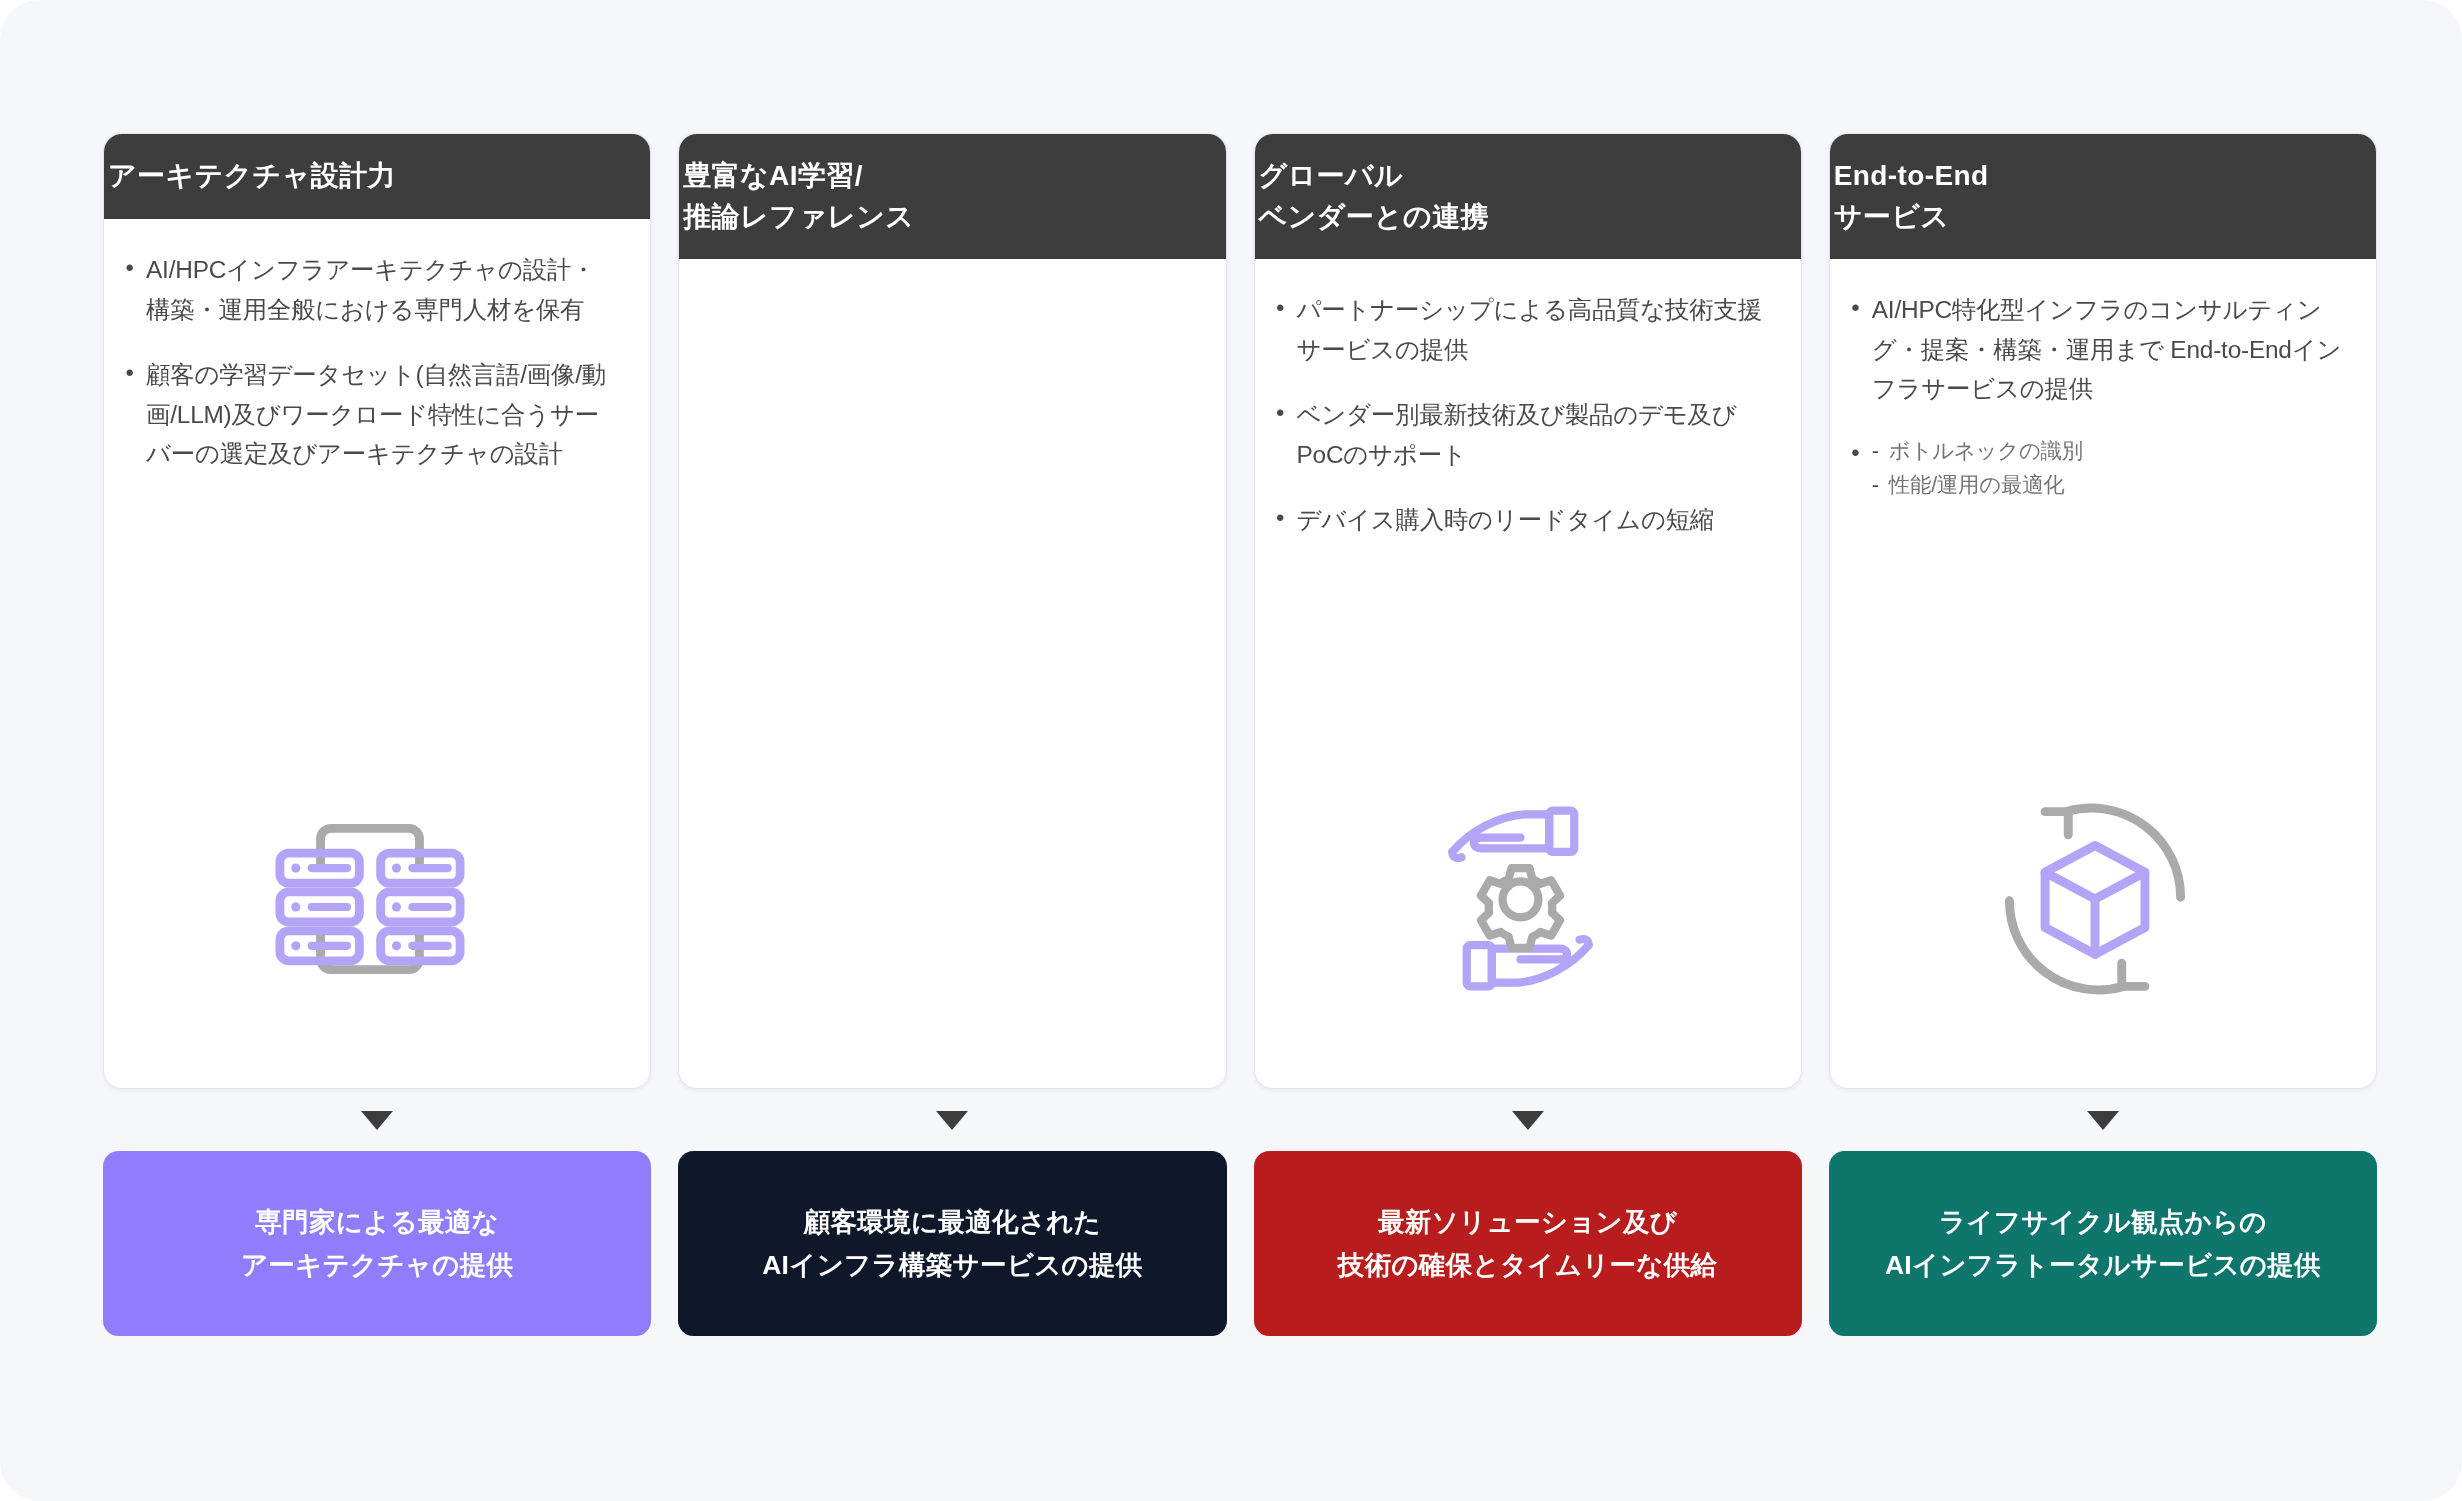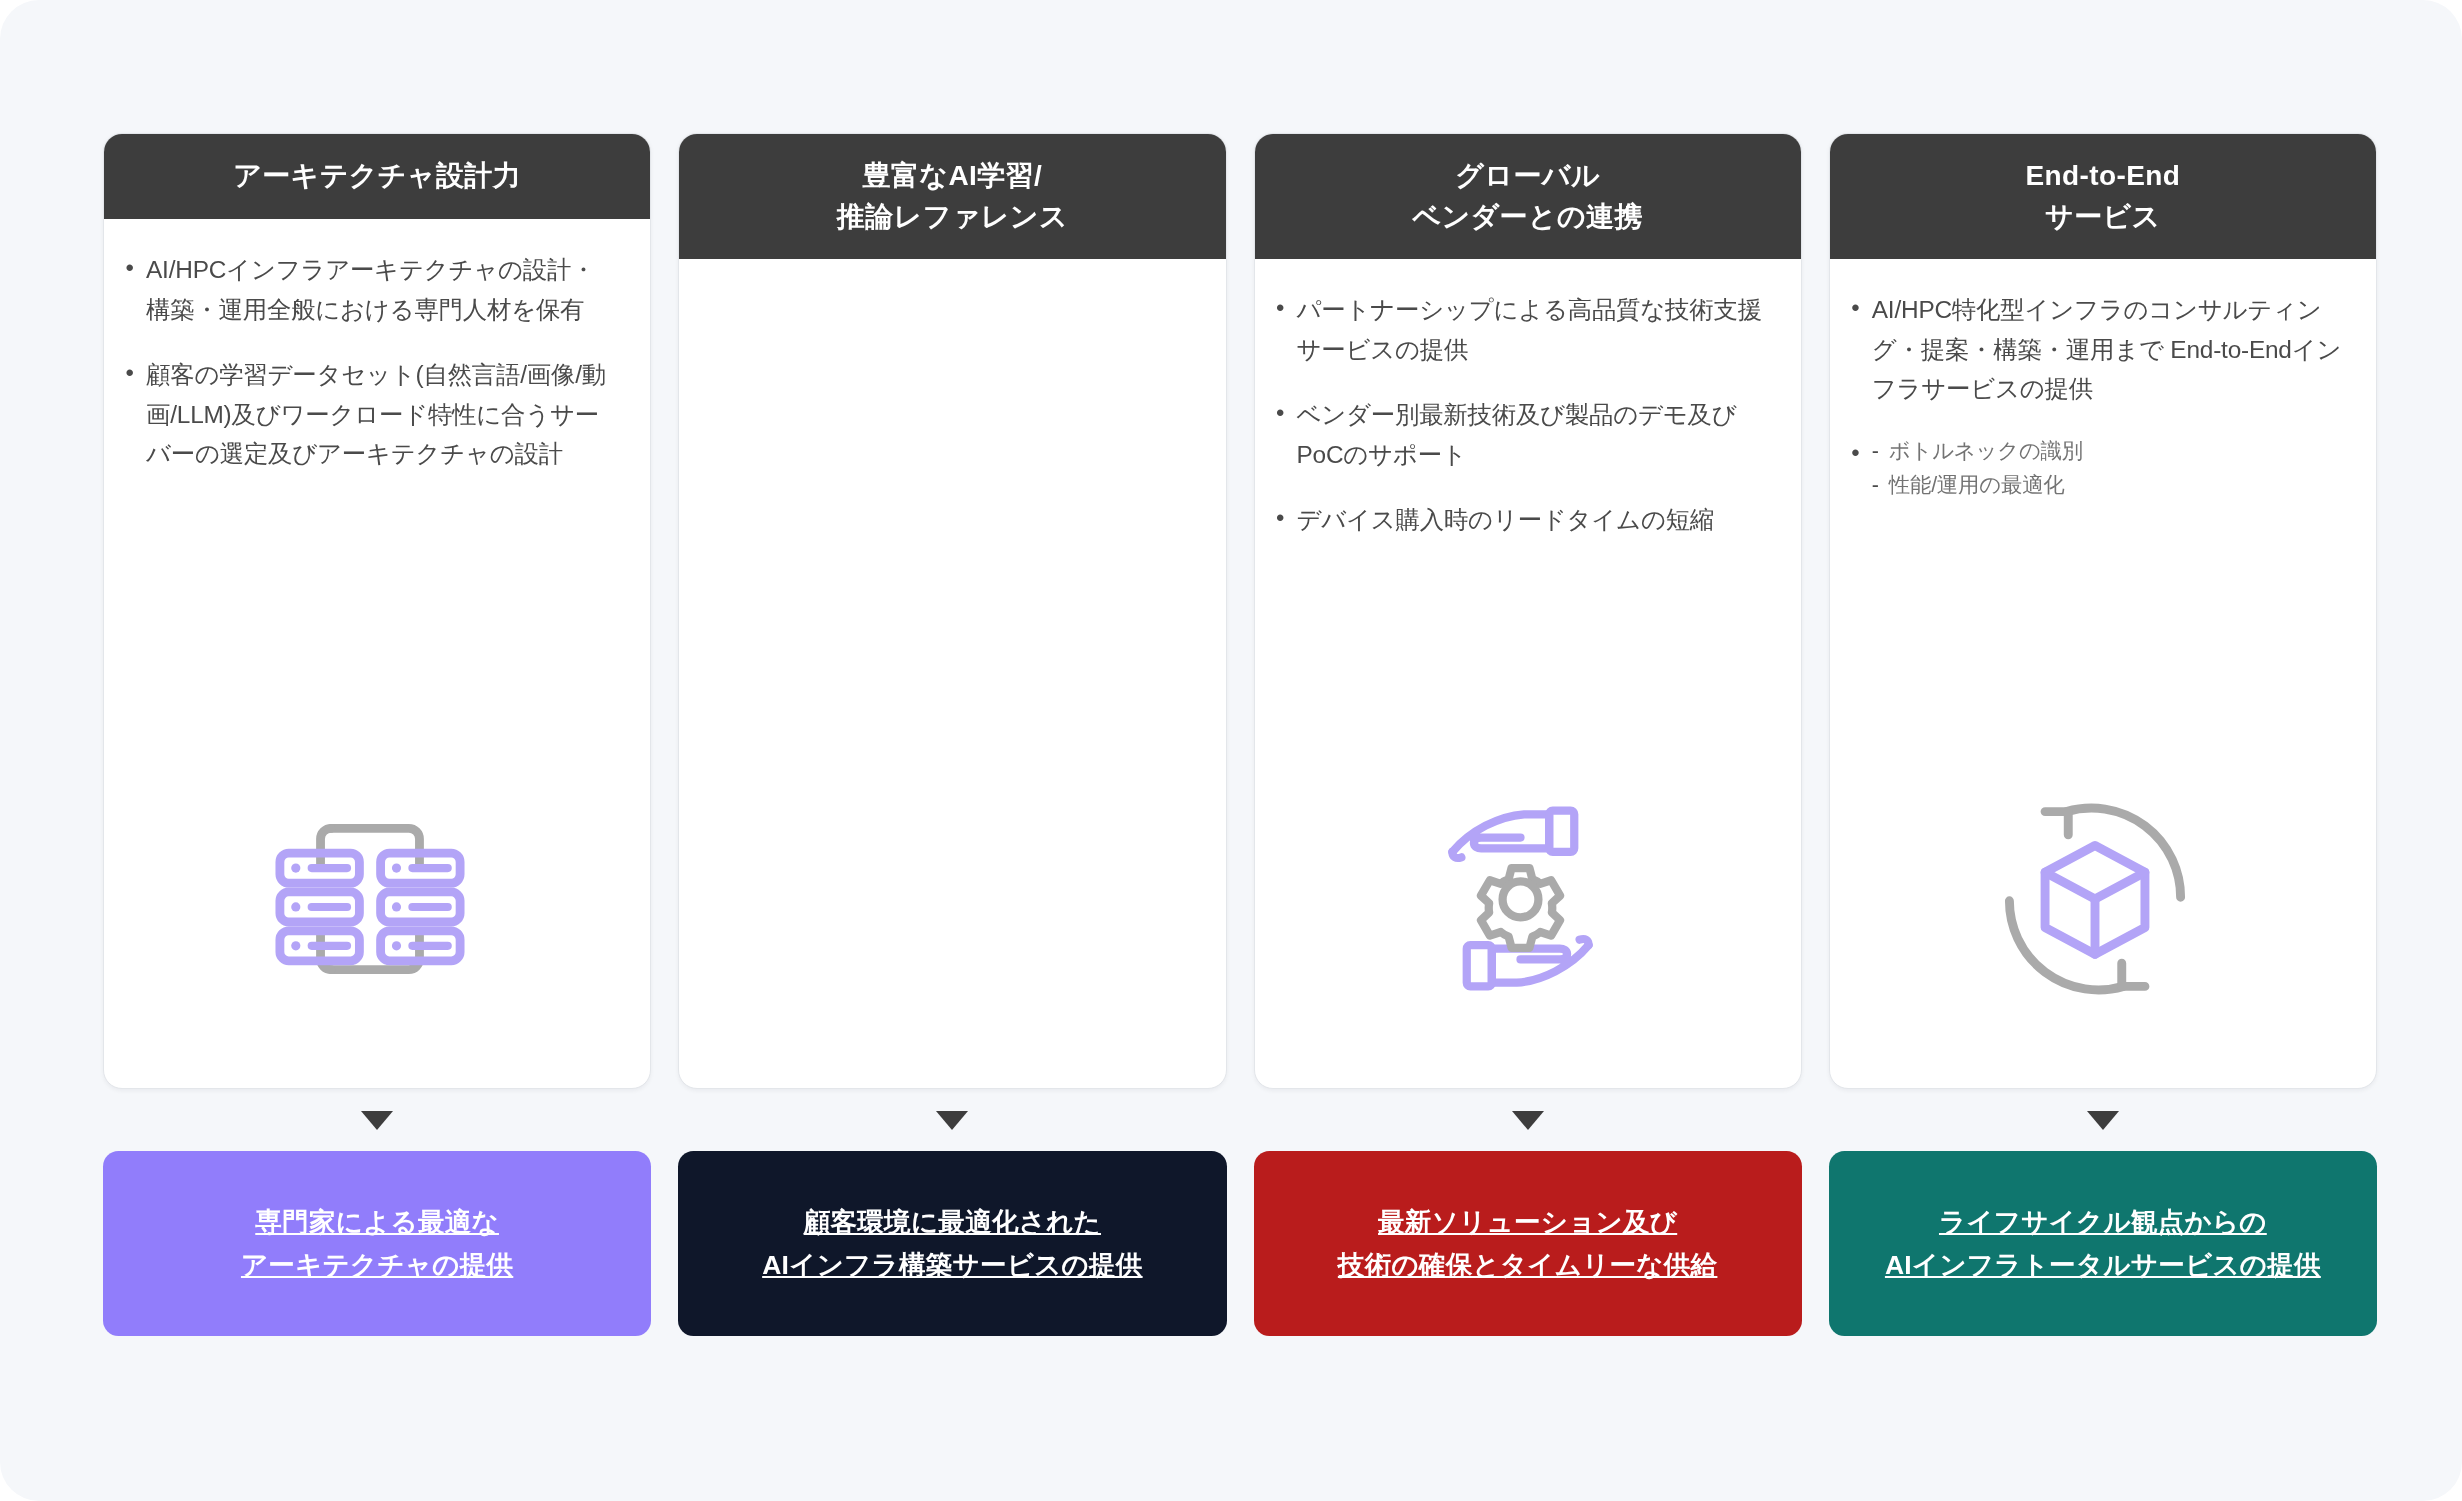--- a/index.html
+++ b/index.html
@@ -57,21 +57,21 @@
     color: #ffffff;
     text-align: center;
     font-weight: bold;
     font-size: 28px;
     line-height: 1.45;
     letter-spacing: 0.4px;
     padding: 22px 4px;
     min-height: 85px;
     display: flex;
     flex-direction: column;
-    align-items: center;
+    align-items: flex-start;
     justify-content: center;
     box-sizing: border-box;
   }
   .card-header.two-line { min-height: 85px; }
   .card-header .hline { display: block; }
 
   .card-body {
     flex: 1;
     padding: 31px 34px 0 19px;
     box-sizing: border-box;
@@ -157,21 +157,20 @@
     line-height: 1.62;
     text-align: center;
     height: 185px;
     display: flex;
     flex-direction: column;
     align-items: center;
     justify-content: center;
     letter-spacing: 0.3px;
     box-sizing: border-box;
     padding: 0 12px;
-    text-decoration: underline;
   }
   .banner .bline { display: block; }
 </style>
 </head>
 <body>
 
 <div class="canvas">
   <div class="grid">
 
     <div class="column">

